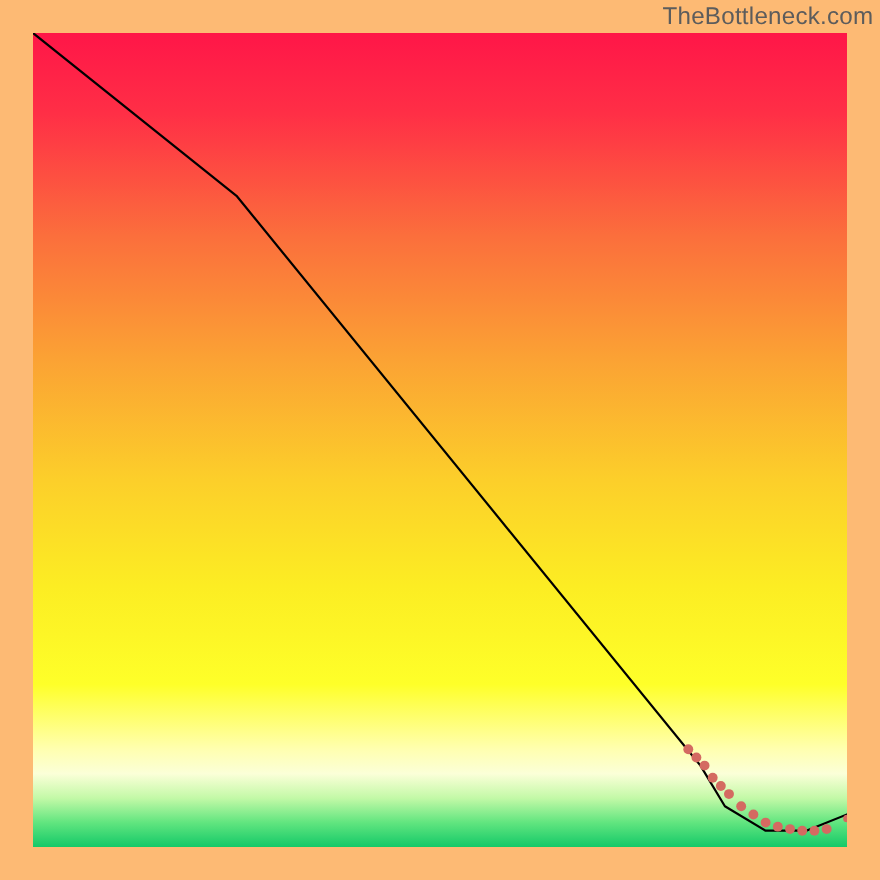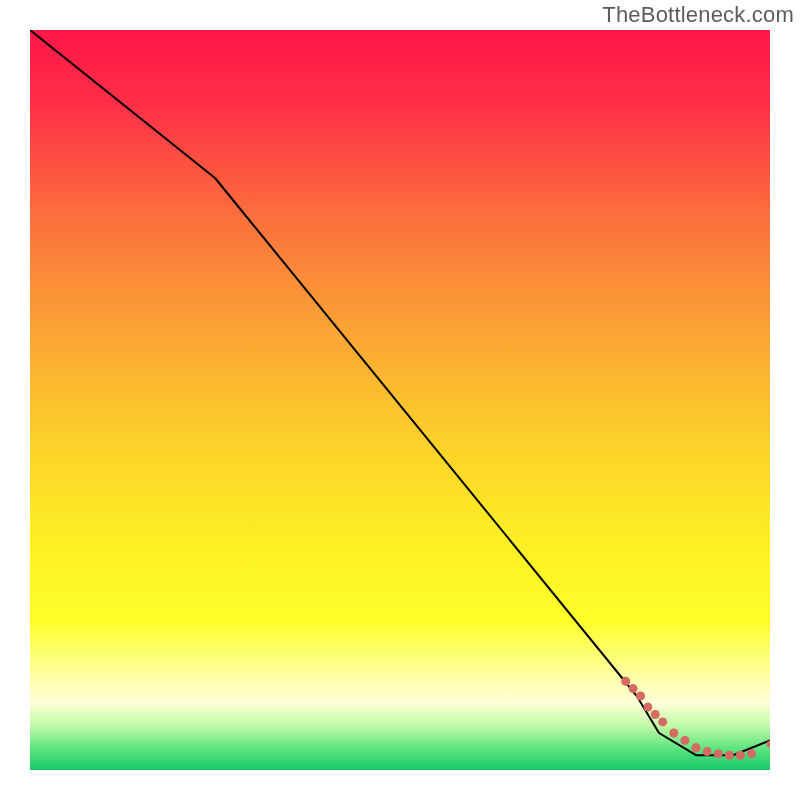--- a/index.html
+++ b/index.html
@@ -8,21 +8,21 @@
     width: 800px;
     height: 800px;
     background: #000;
     overflow: hidden;
     font-family: Arial, Helvetica, sans-serif;
   }
   .frame {
     position: relative;
     width: 800px;
     height: 800px;
-    background: #ffffff;
+    background: #fdba74;
   }
   .watermark {
     position: absolute;
     top: 2px;
     right: 6px;
     color: #5c5c5c;
     font-size: 22px;
     font-weight: 400;
     letter-spacing: 0.2px;
     z-index: 20;

